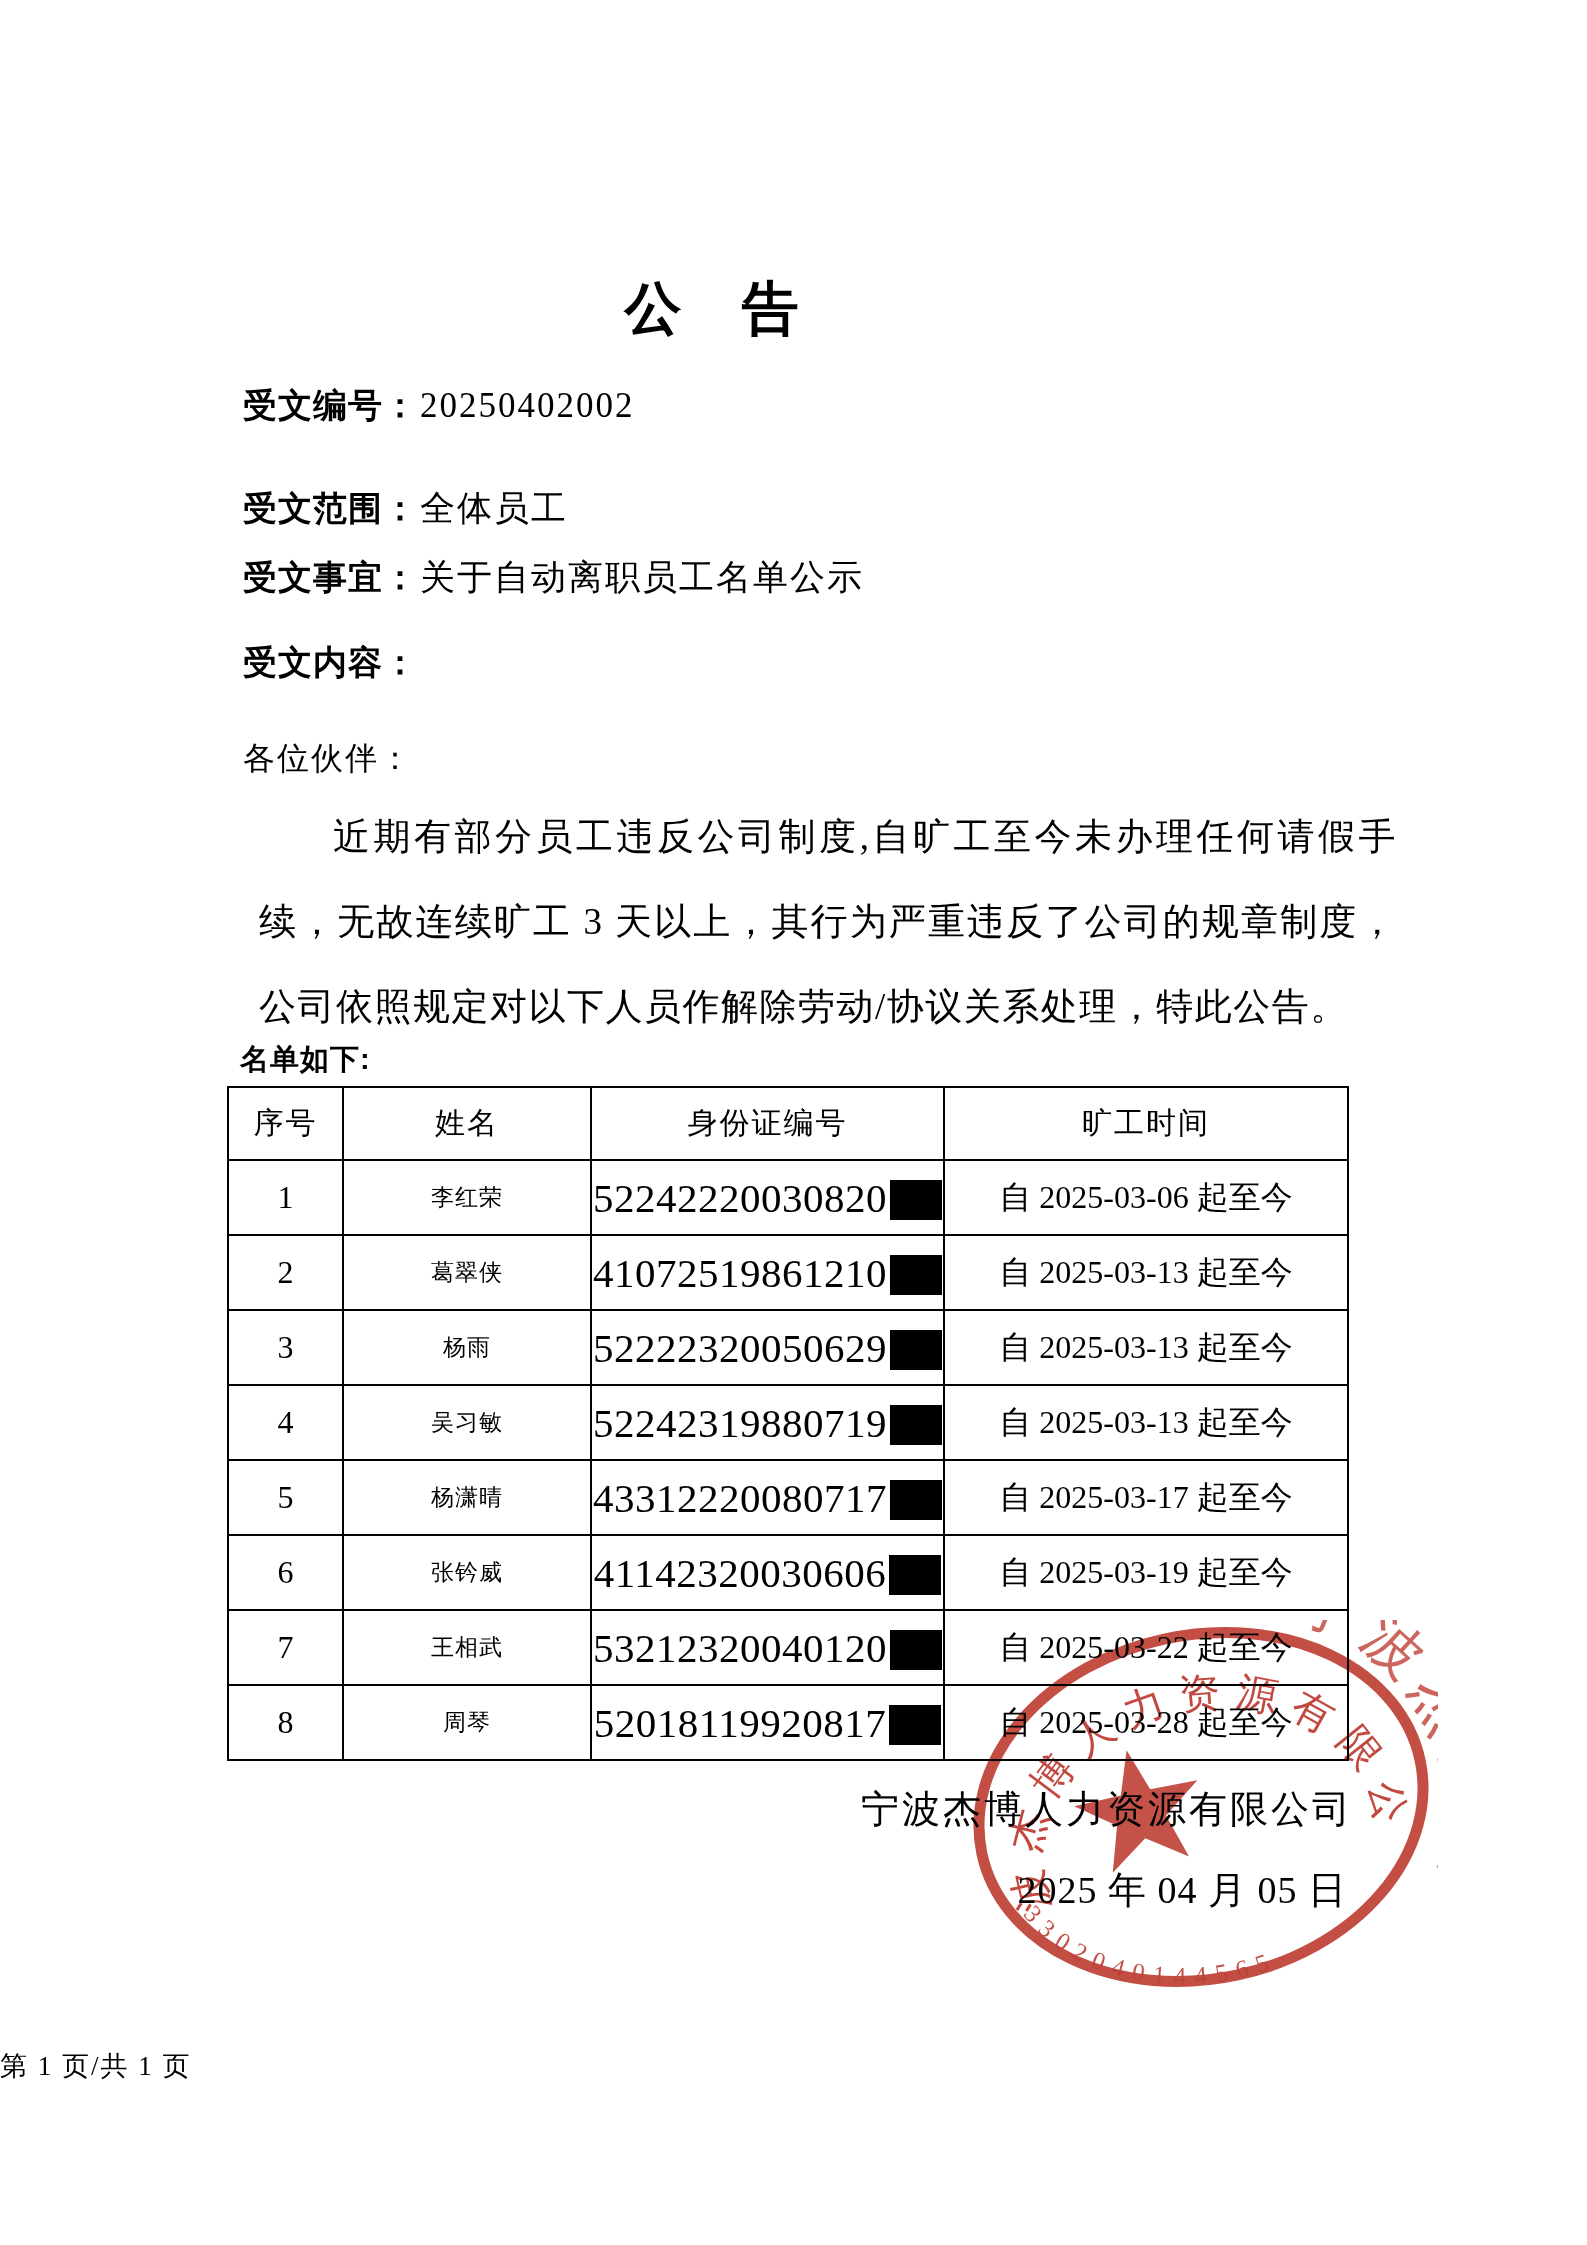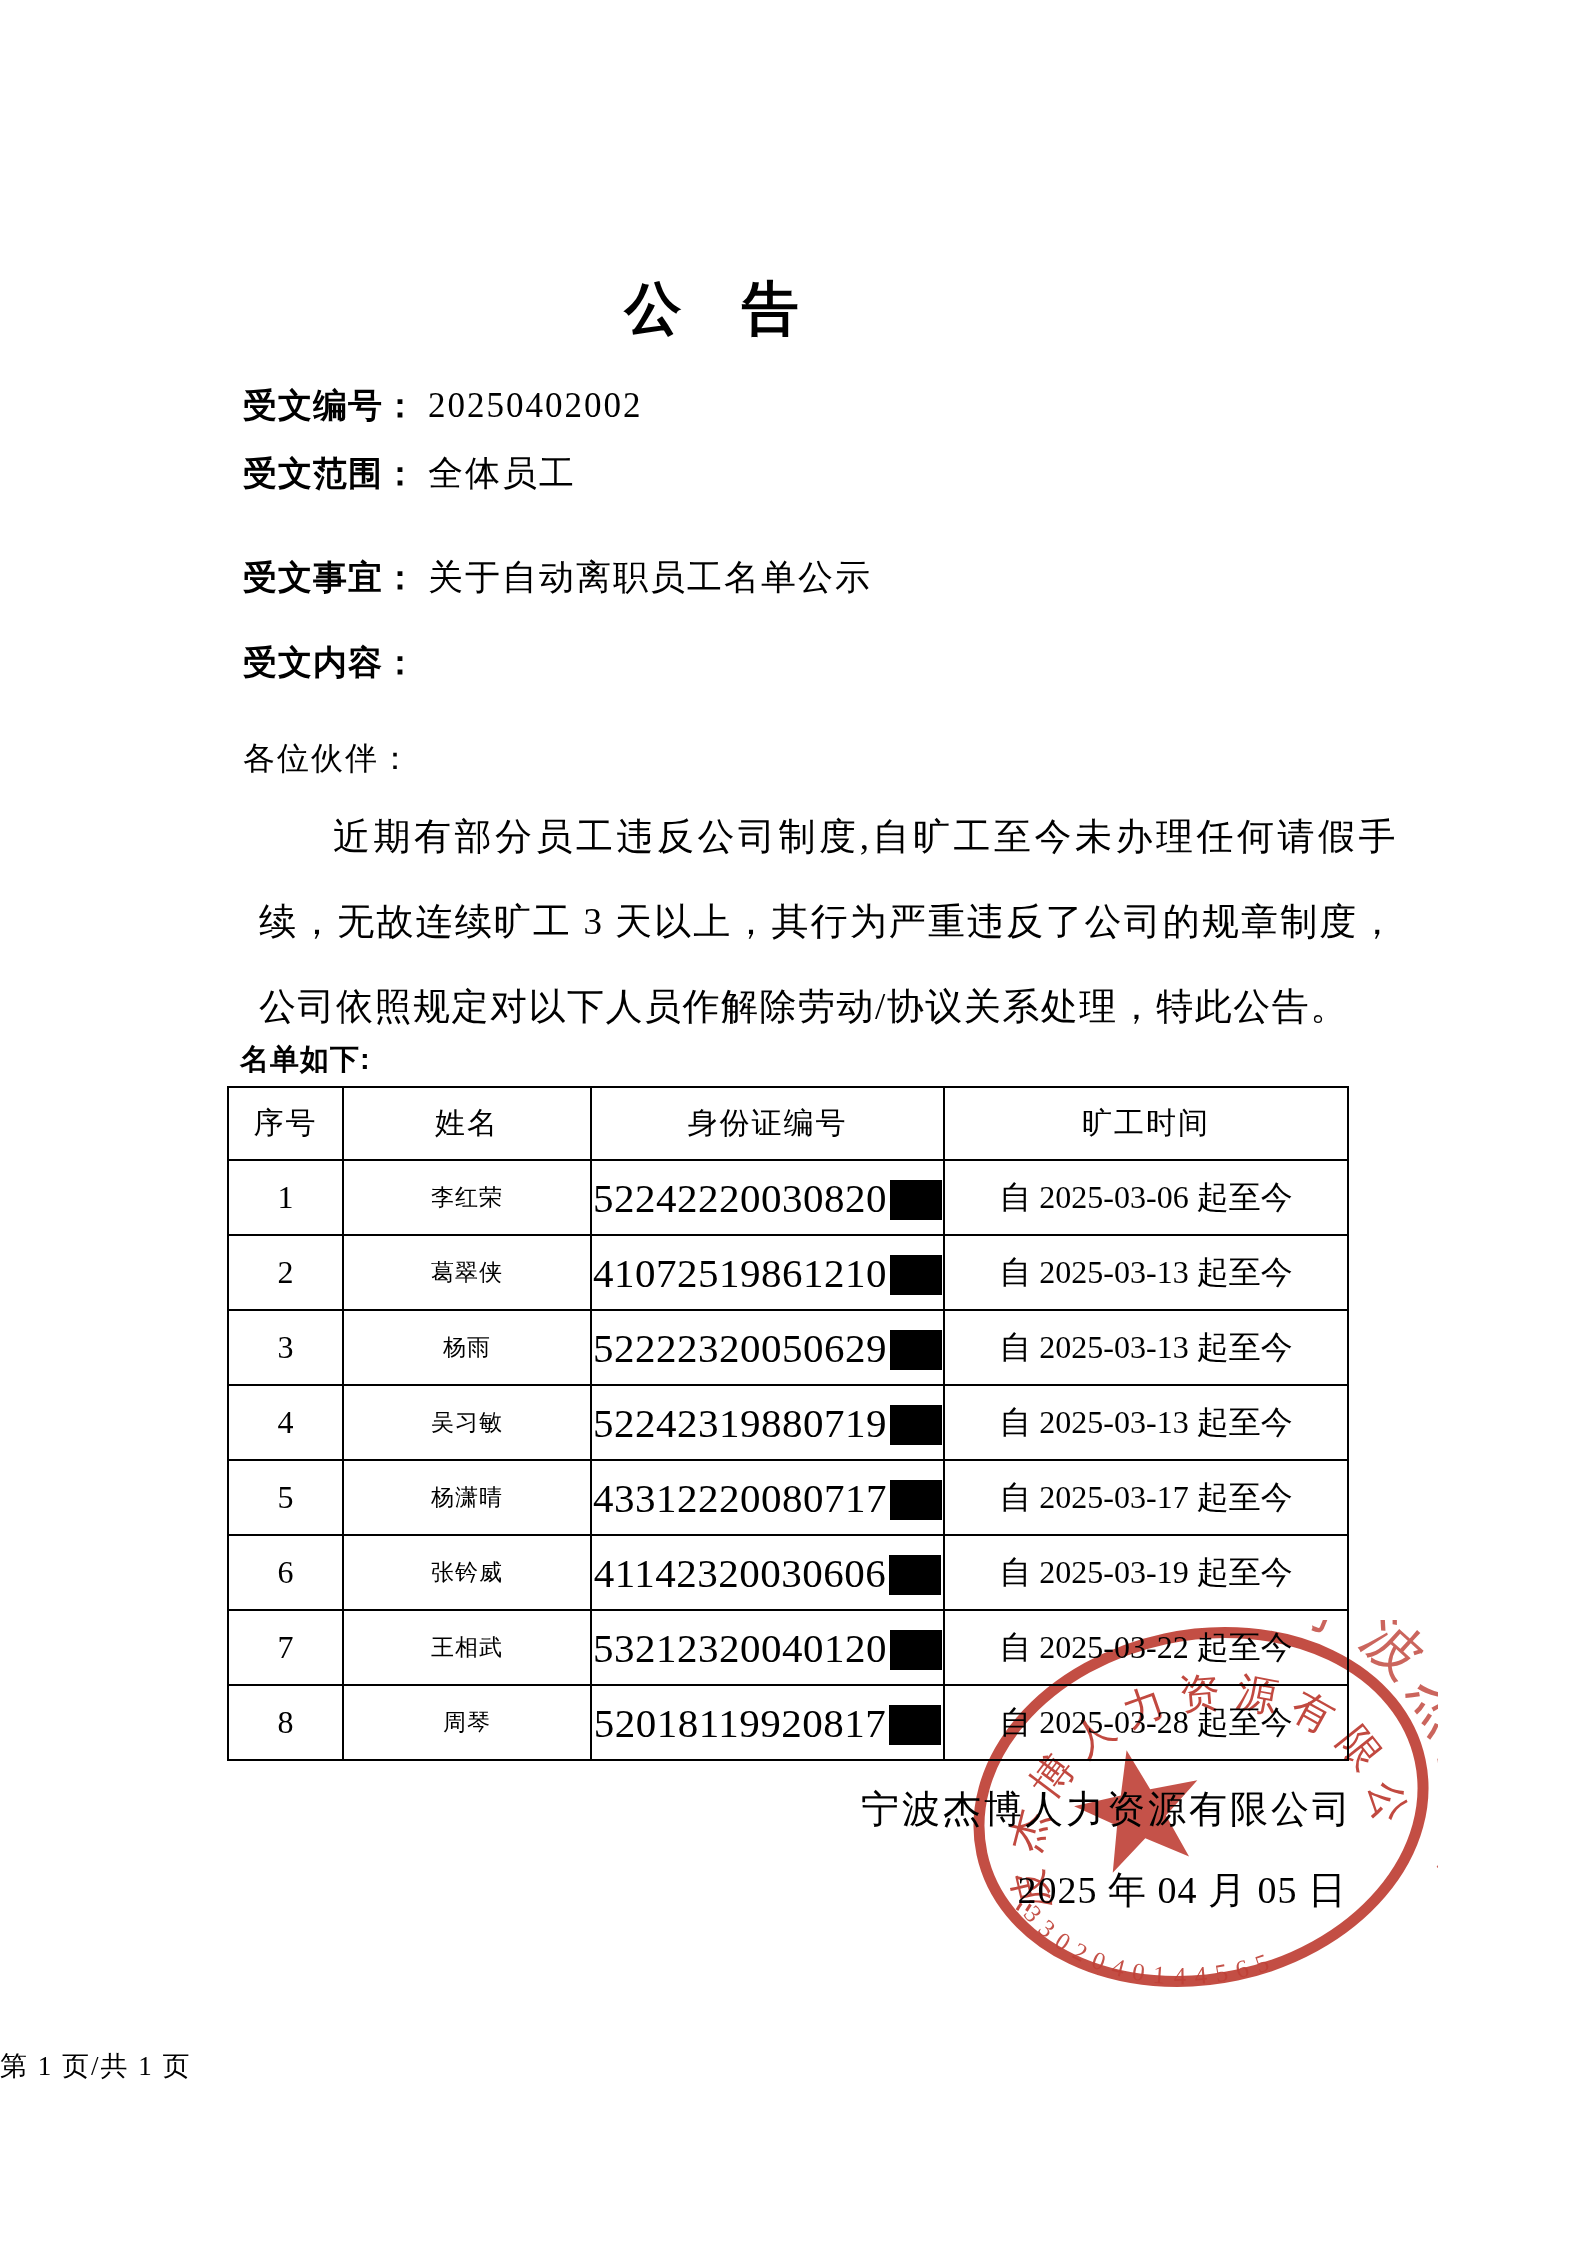--- a/index.html
+++ b/index.html
@@ -5,22 +5,22 @@
   html,body{margin:0;padding:0;background:#ffffff;}
   body{width:1587px;height:2245px;position:relative;overflow:hidden;
        font-family:"Liberation Serif","DejaVu Serif",serif;color:#000;}
   .abs{position:absolute;}
   .doc-title{top:272px;left:0;width:1425px;text-align:center;
        font-size:57px;font-weight:700;line-height:74px;word-spacing:42px;
        font-family:"Liberation Serif","DejaVu Serif",serif;letter-spacing:2px;}
   .meta-line{left:243px;height:46px;line-height:46px;white-space:nowrap;}
   .meta-label{font-family:"Liberation Sans","DejaVu Sans",sans-serif;
        font-weight:700;font-size:34px;letter-spacing:1px;}
-  .meta-value{font-size:35px;margin-left:10px;letter-spacing:2px;}
-  .m1{top:382px;} .m2{top:450px;} .m3{top:554px;} .m4{top:639px;}
+  .meta-value{font-size:35px;margin-left:2px;letter-spacing:2px;}
+  .m1{top:382px;} .m2{top:485px;} .m3{top:554px;} .m4{top:639px;}
   .salutation{top:735px;left:243px;font-size:32px;line-height:46px;letter-spacing:2px;}
   .body-par{top:778px;left:243px;width:1138px;font-size:37px;line-height:85px;
        text-align:justify;text-indent:2em;letter-spacing:1.5px;margin:16px;}
   .list-label{top:1040px;left:240px;font-size:29px;font-weight:700;
        font-family:"Liberation Sans","DejaVu Sans",sans-serif;letter-spacing:1px;}
   table.roster{position:absolute;top:1086px;left:227px;border-collapse:collapse;
        table-layout:fixed;width:1120px;font-family:Liberation Serif, serif;}
   table.roster td,table.roster th{border:2px solid #000;text-align:center;
        vertical-align:middle;font-weight:400;padding:0;overflow:hidden;}
   table.roster th{height:71px;font-size:30px;letter-spacing:2px;}

